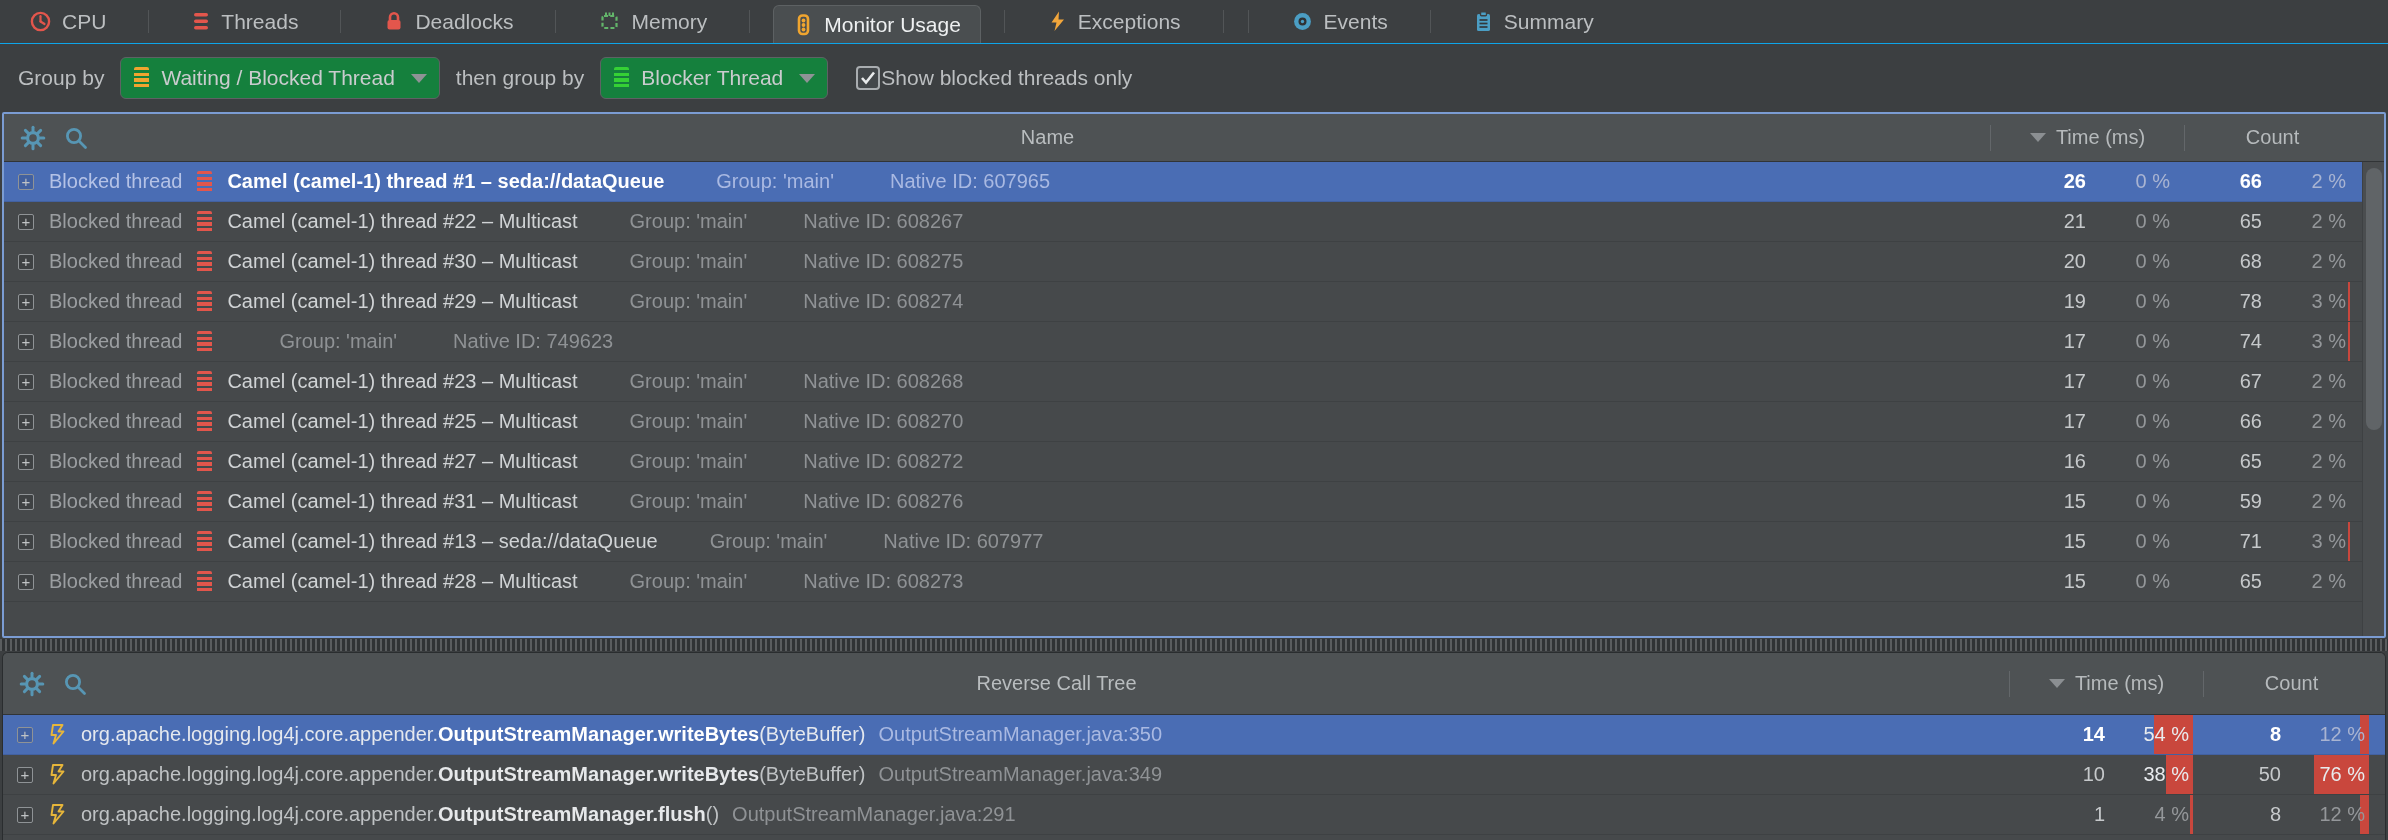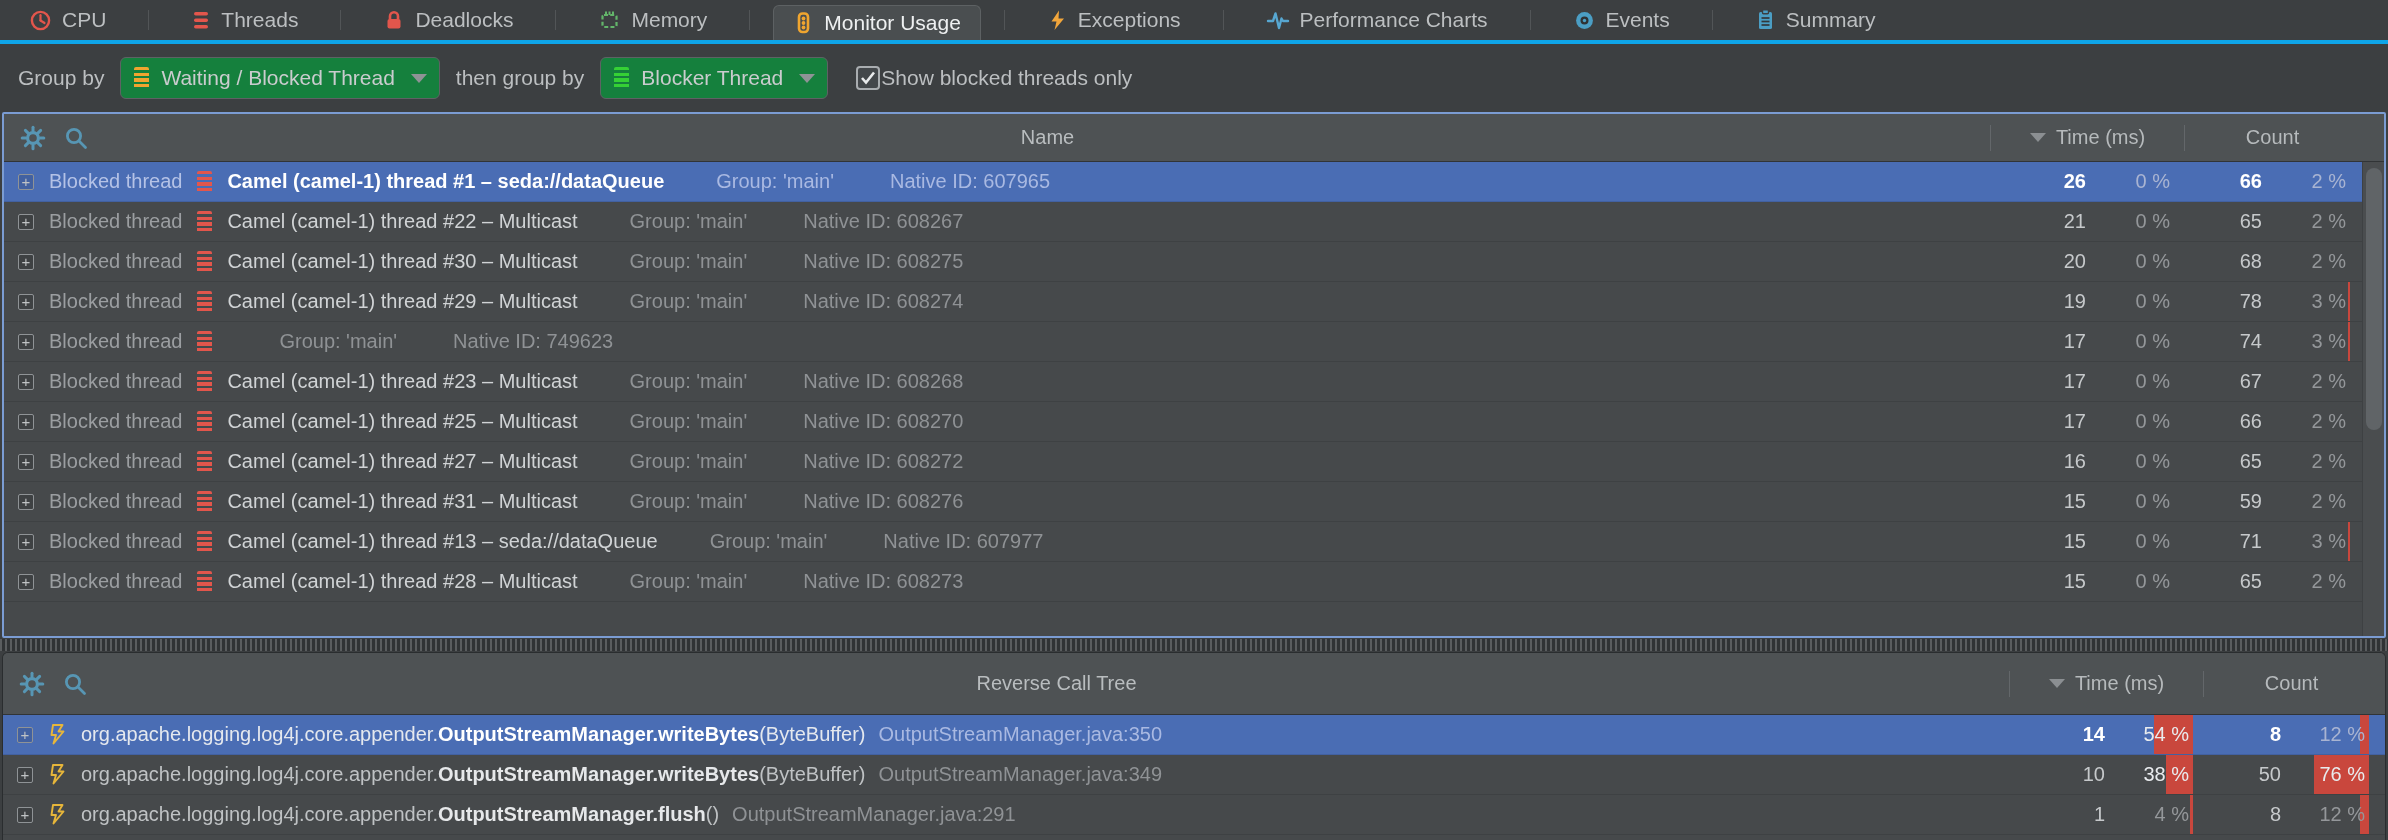--- a/index.html
+++ b/index.html
@@ -4,21 +4,21 @@
 <style>
   * { box-sizing: border-box; }
   html,body { margin:0; padding:0; }
   body {
     width:2388px; height:840px; overflow:hidden;
     background:#3c3f41; color:#c2c5c7;
     font-family:"Liberation Sans", sans-serif;
   }
   
   .tabbar { height:44px; display:flex; align-items:stretch; padding-left:10px;
-            border-bottom:4px solid #0ea5e9;gap:22px; }
+            border-bottom:1px solid #0ea5e9;gap:22px; }
   .tab { display:flex; align-items:center; gap:10px; padding:0 19px;
          font-size:21px; color:#bcbfc1; white-space:nowrap; }
   .tab.selected { background:#4a4e50; border:1px solid #5d6163; border-bottom:none;
                   border-radius:6px 6px 0 0; margin-top:5px; color:#eef0f1; }
   .tab-sep { width:1px; background:#53565 8; background:#525557; margin:10px 1px; }
   .ticon { display:flex; align-items:center; }
   .ticon svg { display:block; }
   
   .toolbar { height:68px; display:flex; align-items:center; padding:0 18px;
              font-size:21px; color:#bcbfc1; }
@@ -168,28 +168,20 @@
     <div class="tab-sep"></div>
     <div class="tab">
       <span class="ticon">
         <svg width="21" height="23" viewBox="0 0 21 23">
           <polygon points="12,1.5 4.5,12.5 9.5,12.5 7.5,21 17,9.5 11.5,9.5" fill="#f2a63b"></polygon>
         </svg>
       </span>
       <span class="tlabel">Exceptions</span>
     </div>
     <div class="tab-sep"></div>
-    <div class="tab">
-      <span class="ticon">
-        <svg width="24" height="23" viewBox="0 0 24 23">
-          <polyline points="2,12 7,12 9.5,4.5 13,19 15.5,9.5 17,12 22,12" fill="none" stroke="#57a7d1" stroke-width="2.4" stroke-linejoin="round" stroke-linecap="round"></polyline>
-        </svg>
-      </span>
-      <span class="tlabel">Performance Charts</span>
-    </div>
     <div class="tab-sep"></div>
     <div class="tab">
       <span class="ticon">
         <svg width="23" height="23" viewBox="0 0 23 23">
           <circle cx="11.5" cy="11.5" r="8.4" fill="#4b9ec4"></circle>
           <circle cx="11.5" cy="11.5" r="4" fill="#2f3234"></circle>
           <circle cx="11.5" cy="11.5" r="1.7" fill="#4b9ec4"></circle>
         </svg>
       </span>
       <span class="tlabel">Events</span>

